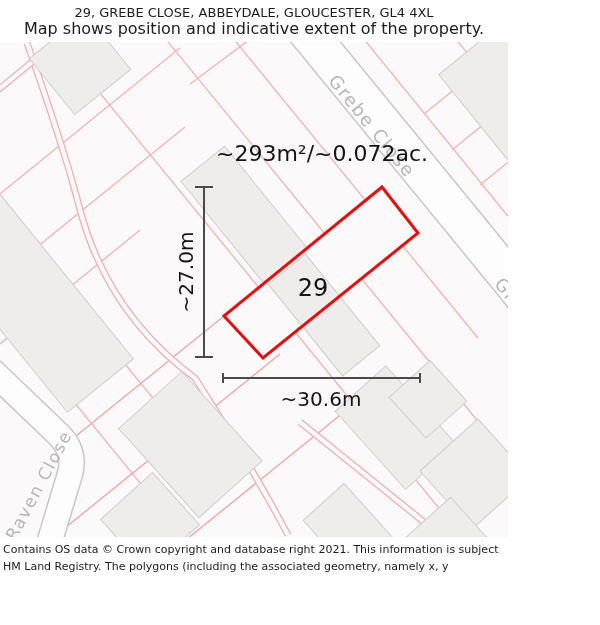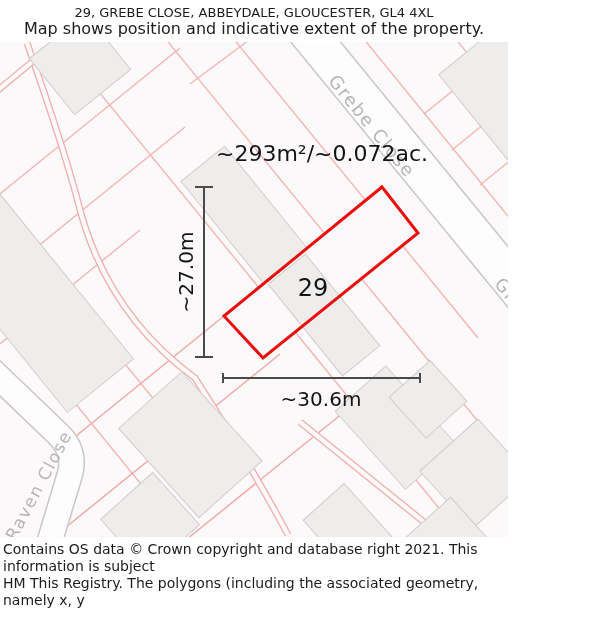--- a/index.html
+++ b/index.html
@@ -2,21 +2,21 @@
 <html><head>
 <meta charset="utf-8">
 <style>
   html,body{margin:0;padding:0;background:#ffffff;}
   .page{position:relative;width:508px;height:625px;overflow:hidden;background:#ffffff;
         font-family:"DejaVu Sans","Liberation Sans",sans-serif;color:#1c1c1c;}
   .hdr{height:42px;text-align:center;padding-top:5px;box-sizing:border-box;}
   .hdr-title{font-size:13px;line-height:16px;}
   .hdr-sub{font-size:16px;line-height:15px;}
   .map-wrap{width:600px;height:495px;overflow:hidden;}
-  .ftr{padding:4px 2px 0 3px;font-size:14px;line-height:17px;}
+  .ftr{padding:4px 2px 0 3px;font-size:11px;line-height:17px;}
   
   .pl{stroke:#f5b5b5;stroke-width:1.4;fill:none;}
   .pl2{stroke:#f2a6a6;stroke-width:1.4;fill:none;}
   .pd{stroke:#f3aeae;stroke-width:7;fill:none;}
   .pdi{stroke:#fbf9f9;stroke-width:4.4;fill:none;}
   .bld{fill:#efedec;stroke:#d0cecd;stroke-width:1;}
   .road-e{stroke:#c9c7c7;fill:none;}
   .road-w{stroke:#fdfdfd;fill:none;}
   .street{fill:#b7b5b5;font-size:18px;letter-spacing:1.5px;}
   .street.sm{font-size:17px;}
@@ -125,16 +125,16 @@
 
       <text class="lbl area" x="322" y="119" text-anchor="middle">~293m²/~0.072ac.</text>
       <text class="lbl plot" x="313" y="254" text-anchor="middle">29</text>
       <text class="lbl dimtxt" x="321" y="364" text-anchor="middle">~30.6m</text>
       <text class="lbl dimtxt" transform="translate(193,230) rotate(-90)" text-anchor="middle">~27.0m</text>
     </svg>
   </div>
 
   <div class="ftr">
     <div>Contains OS data © Crown copyright and database right 2021. This information is subject</div>
-    <div>HM This Registry. The polygons (including the associated geometry, namely x, y</div>
+    <div>HM Land Registry. The polygons (including the associated geometry, namely x, y</div>
   </div>
 
 </div>
 
 </body></html>

